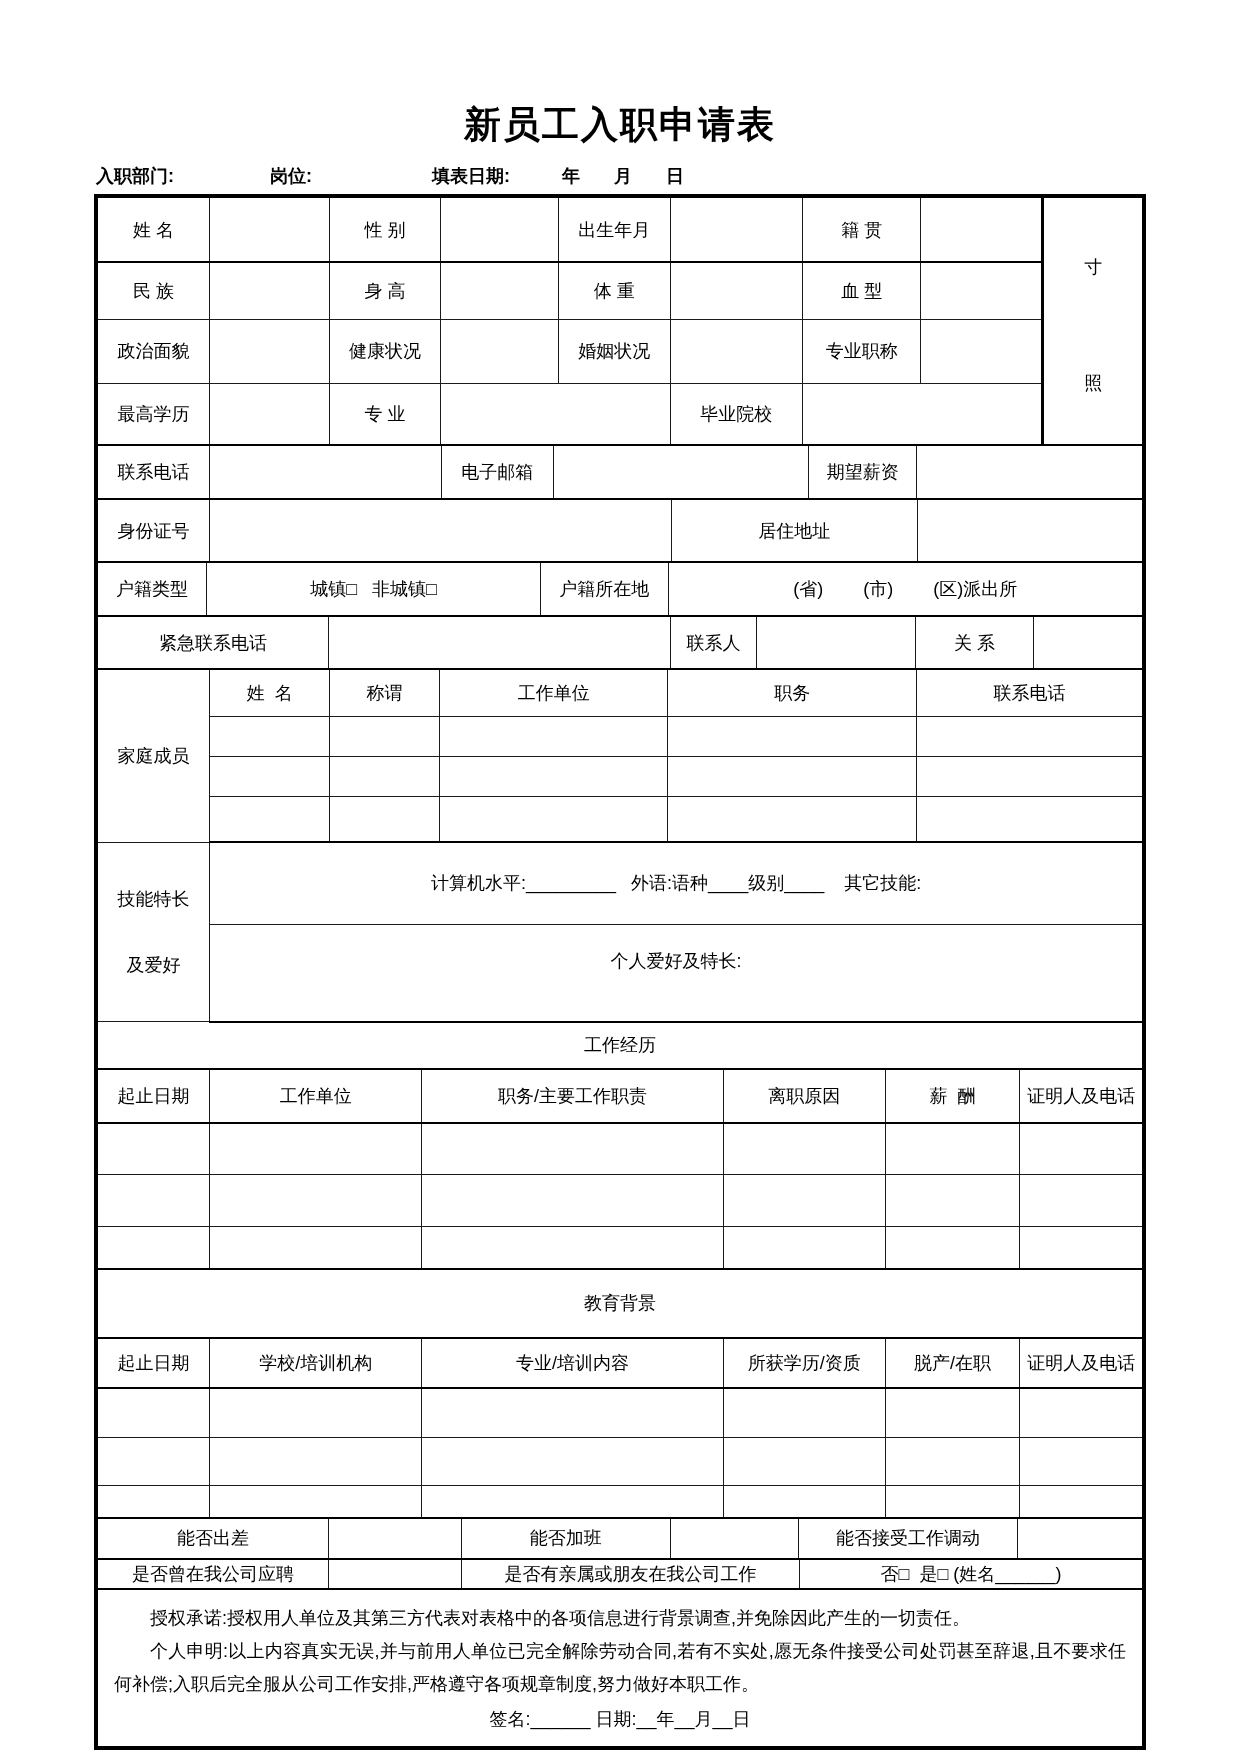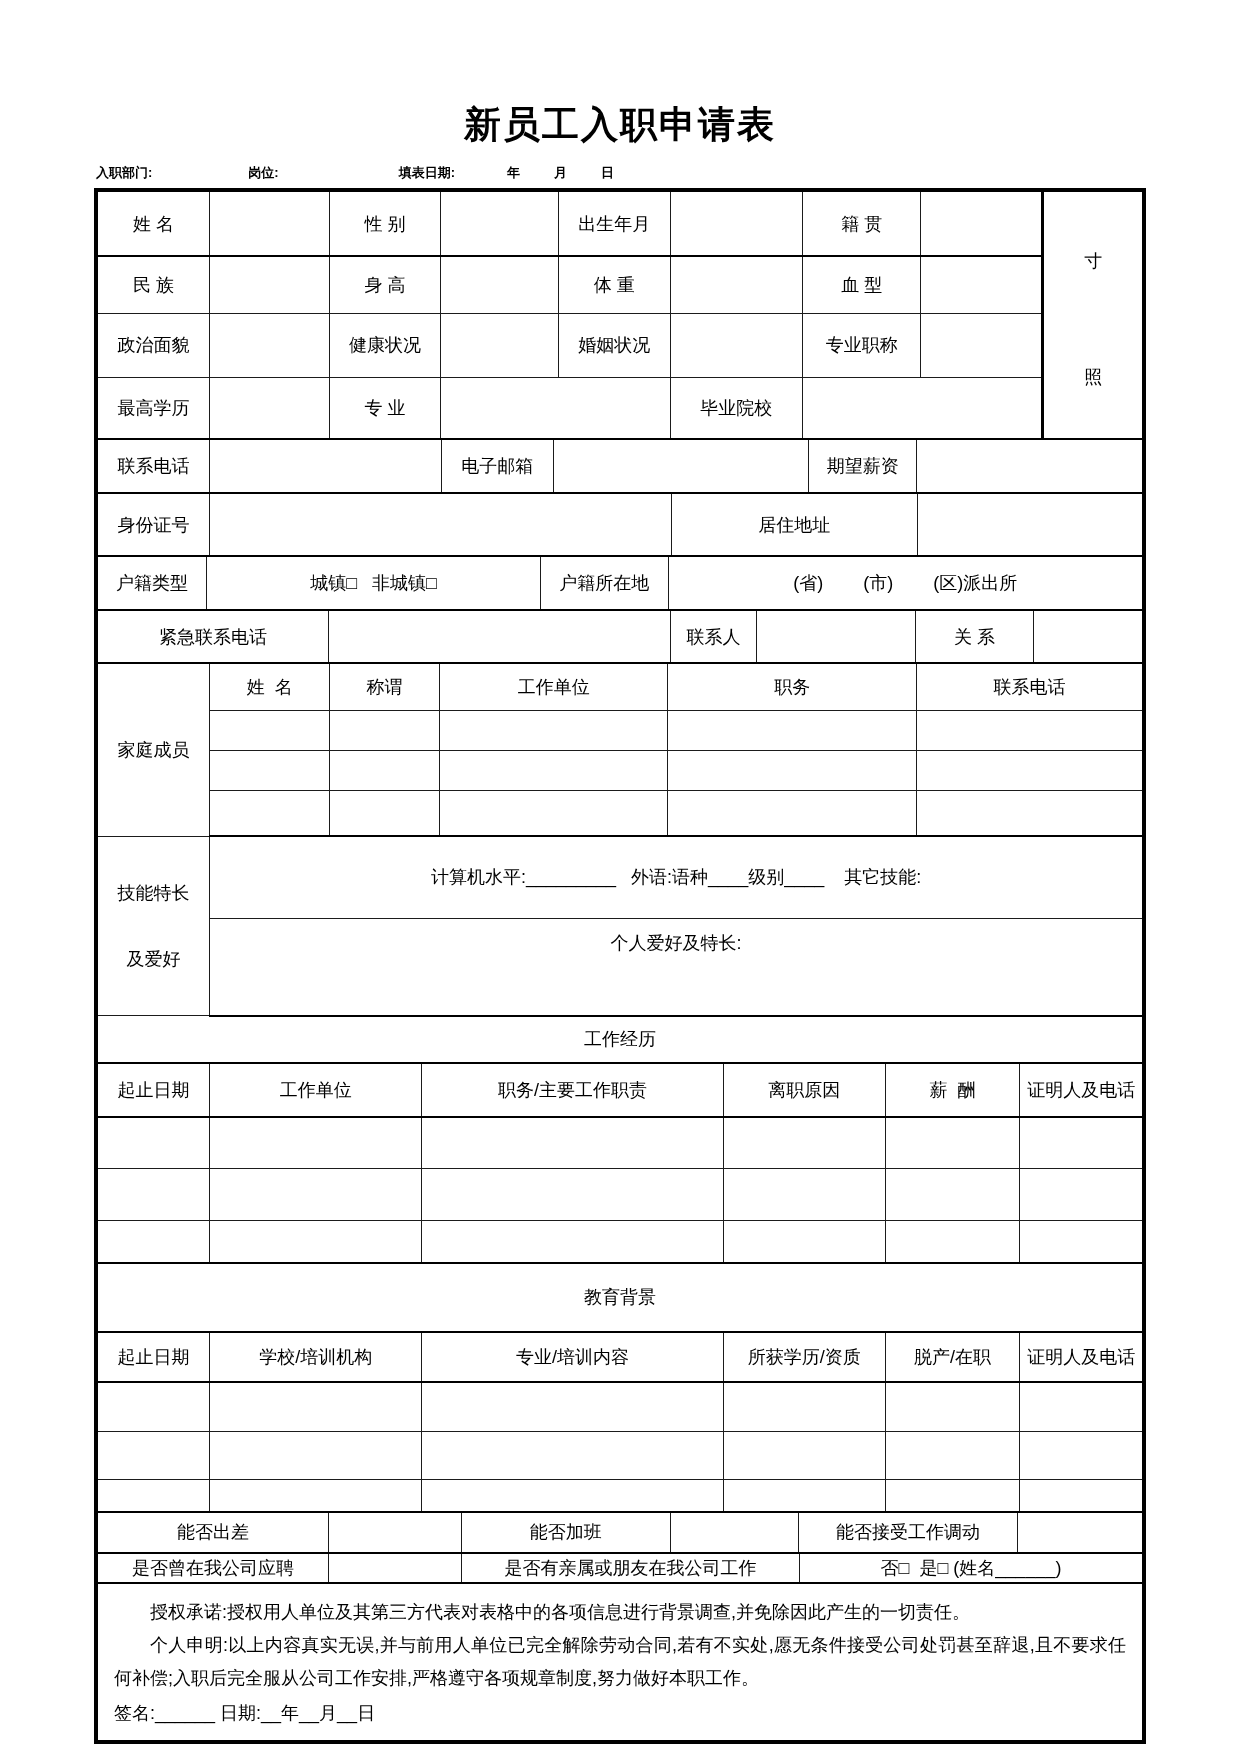--- a/index.html
+++ b/index.html
@@ -9,21 +9,21 @@
     font-family: "Liberation Sans", "DejaVu Sans", sans-serif;
     color:#000;
   }
   .page { width: 1052px; margin: 12px auto; padding-top: 88px; }
   .title {
     text-align: center; font-size: 37px; font-weight: 700;
     letter-spacing: 2px; margin-bottom: 14px;
   }
   .header-line {
     display: flex; align-items: flex-end;
-    font-size: 13px; font-weight: 700; margin: 0 0 6px 2px;
+    font-size: 18px; font-weight: 700; margin: 0 0 6px 2px;
   }
   .header-line .h-dept { margin-right: 96px; }
   .header-line .h-pos  { margin-right: 120px; }
   .header-line .h-date { margin-right: 52px; }
   .header-line .h-y { margin-right: 34px; }
   .header-line .h-m { margin-right: 34px; }
 
   .form-box { border: 4px solid #000; background:#fff; }
   table.tbl { width: 100%; border-collapse: collapse; table-layout: fixed; }
   table.tbl td {
@@ -36,21 +36,21 @@
   table.tbl tr:first-child > td { border-top: none; }
   tr.hb > td { border-bottom-width: 2.8px; border-bottom-color:#000; }
   td.photo-cell { border-left: 3px solid #000 !important; }
   .photo-inner { display:flex; flex-direction:column; align-items:center; height:100%; }
   .photo-inner .p1 { margin-top: 8px; }
   .photo-inner .p2 { margin-top: 92px; }
   td.left  { text-align:left; padding-left: 12px; }
   .section-title td { font-size: 18px; }
   .decl { padding: 12px 16px 10px 16px; font-size: 18px; line-height: 33px; }
   .decl p { text-indent: 2em; text-align: justify; }
-  .decl .sig { text-indent: 0; margin-top: 2px; }
+  .decl .sig { text-align: center; text-indent: 0; margin-top: 2px; }
 </style>
 </head>
 <body>
 
 <div class="page">
 
   <div class="title">新员工入职申请表</div>
 
   <div class="header-line">
     <span class="h-dept">入职部门:</span>
@@ -248,21 +248,21 @@
         </colgroup>
       <tbody>
           <tr style="height:52px;">
         <td rowspan="2">
           <div>技能特长</div>
           <div>及爱好</div>
         </td>
         <td class="left">计算机水平:_________   外语:语种____级别____    其它技能:</td>
       </tr>
       <tr class="hb" style="height:62px;">
-        <td class="left" style="vertical-align:top; padding-top:12px;">个人爱好及特长:</td>
+        <td class="left" style="vertical-align:top; padding-top:24px;">个人爱好及特长:</td>
       </tr>
     </tbody>
       </table>
 
     <table class="tbl">
       <colgroup>
         <col style="width:10.7%">
           <col style="width:20.3%">
           <col style="width:28.9%">
         <col style="width:15.5%">

